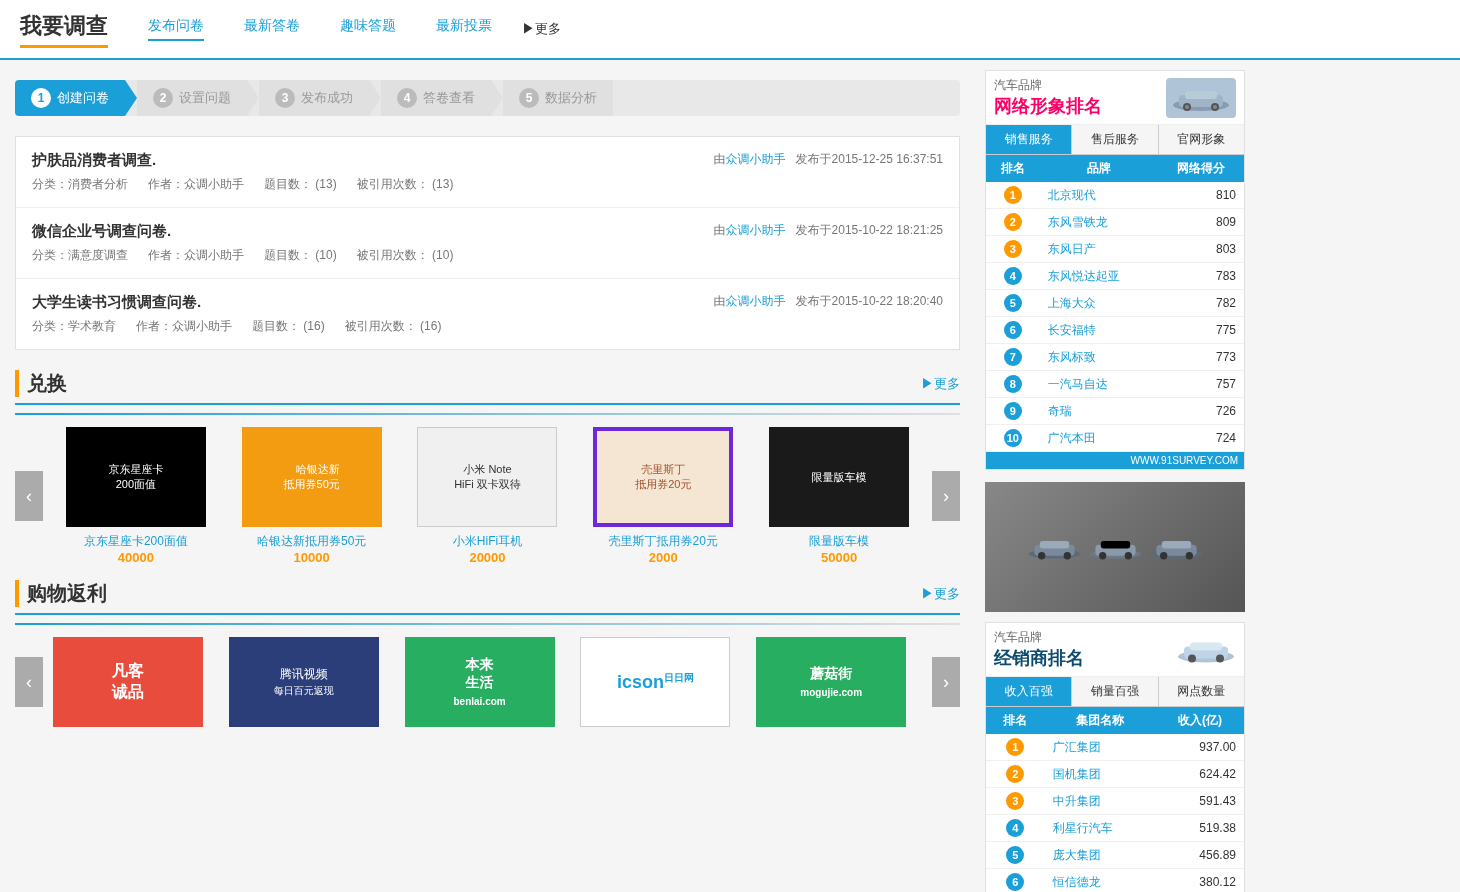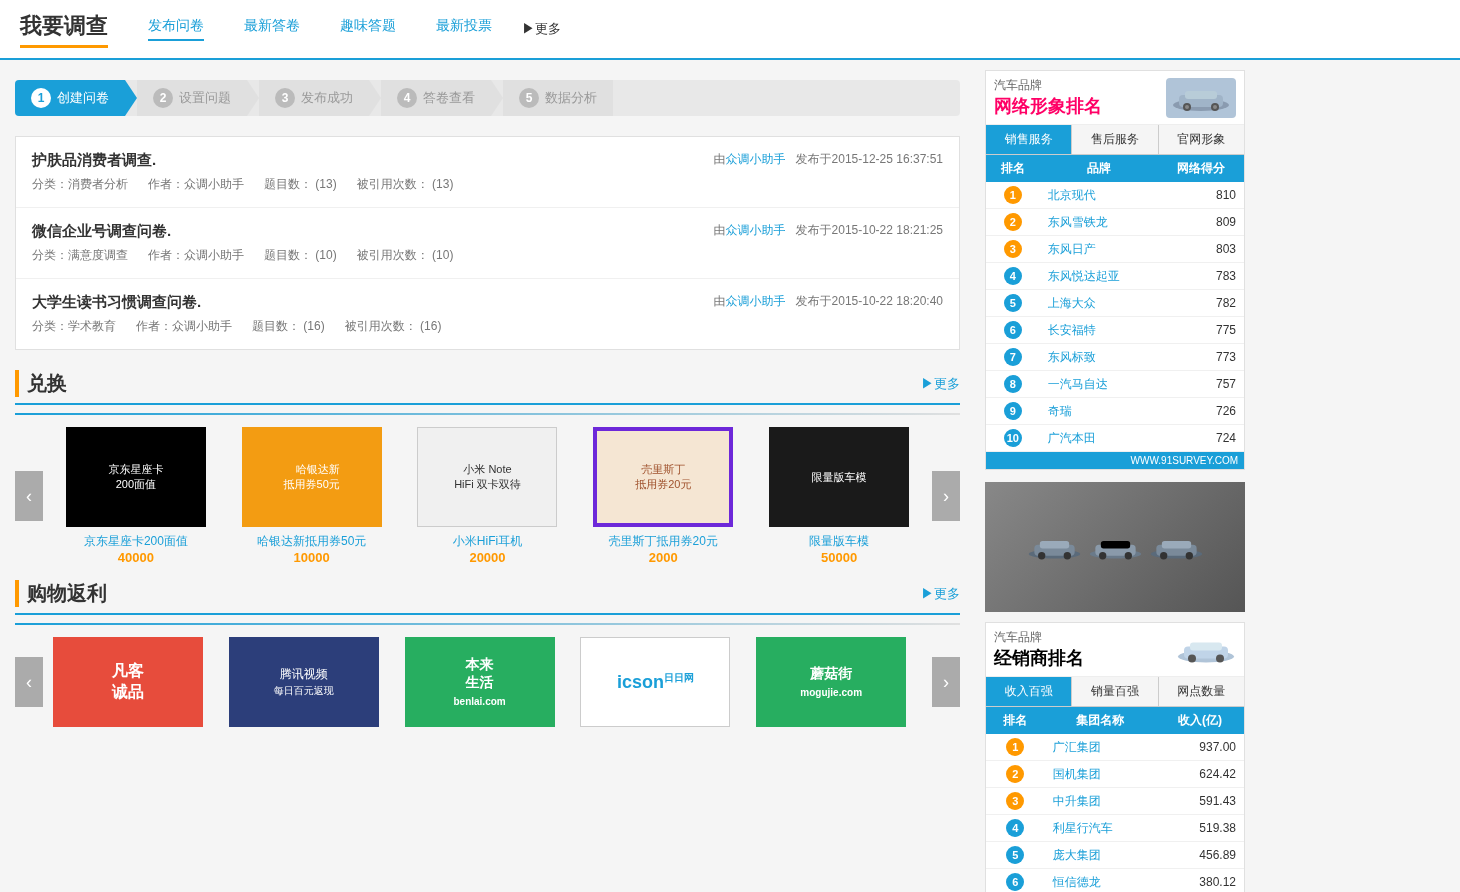--- a/index.html
+++ b/index.html
@@ -383,21 +383,21 @@
             <circle cx="44" cy="24" r="4" fill="#333"></circle>
           </svg>
         </div>
       </div>
     </div>
 
     <div class="sidebar-card">
       <div style="display:flex;align-items:center;padding:6px 8px;border-bottom:1px solid #eee;">
         <div style="flex:1;">
           <div style="font-size:12px;color:#666;">汽车品牌</div>
-          <div style="font-size:18px;color:#000000;font-weight:bold;">经销商排名</div>
+          <div style="font-size:18px;color:#0c4a6e;font-weight:bold;">经销商排名</div>
         </div>
         <div style="width:60px;height:35px;">
           <svg width="60" height="35" viewBox="0 0 60 30">
             <ellipse cx="30" cy="22" rx="28" ry="6" fill="#b0c4d8"></ellipse>
             <rect x="8" y="12" width="44" height="12" rx="4" fill="#c0d4e8"></rect>
             <rect x="14" y="8" width="32" height="8" rx="3" fill="#d8e8f0"></rect>
             <circle cx="16" cy="24" r="4" fill="#555"></circle>
             <circle cx="44" cy="24" r="4" fill="#555"></circle>
           </svg>
         </div>

